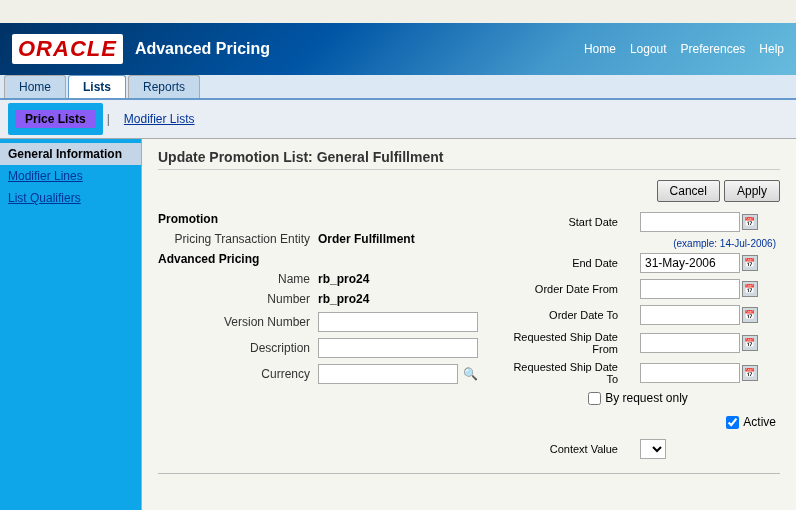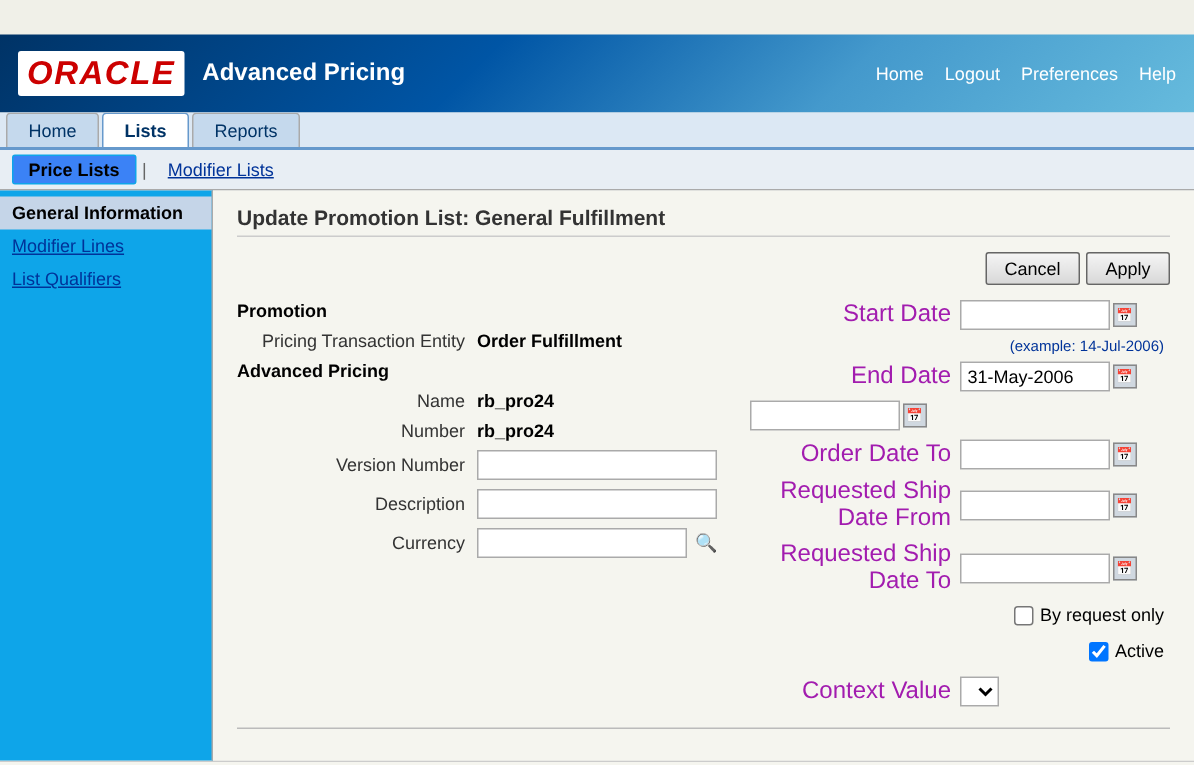--- a/index.html
+++ b/index.html
@@ -84,25 +84,25 @@
     .subtab {
       padding: 2px 10px;
       font-size: 12px;
       cursor: pointer;
       color: #003399;
       text-decoration: underline;
       background: none;
       border: none;
     }
     .subtab.active {
-      background: #3b82f6;
+      background: #8b5cf6;
       font-weight: bold;
       text-decoration: none;
       color: #000;
-      border: 1px solid #0ea5e9;
+      border: 7px solid #0ea5e9;
       border-radius: 2px;
       padding: 2px 10px;
     }
     .subtab-separator {
       color: #666;
       margin: 0 2px;
     }
 
     
     .main-layout {
@@ -205,23 +205,23 @@
     }
 
     .right-form-row {
       display: flex;
       align-items: center;
       margin-bottom: 6px;
     }
     .right-label {
       text-align: right;
       width: 140px;
-      padding-right: 6px;
-      font-size: 16px;
-      color: #a21caf;
+      padding-right: 22px;
+      font-size: 11px;
+      color: #000000;
       flex-shrink: 0;
     }
     .right-input {
       border: 1px solid #aaa;
       padding: 2px 4px;
       font-size: 12px;
       height: 20px;
       width: 100px;
       background: white;
     }
@@ -395,20 +395,21 @@
           <div class="example-text">(example: 14-Jul-2006)</div>
         </div>
 
         <div class="right-form-row">
           <div class="right-label">End Date</div>
           <input class="right-input" type="text" value="31-May-2006" style="">
           <div class="cal-icon">📅</div>
         </div>
 
         <div class="right-form-row">
+          <div class="right-label">Order Date From</div>
           <input class="right-input" type="text" value="" style="">
           <div class="cal-icon">📅</div>
         </div>
 
         <div class="right-form-row">
           <div class="right-label">Order Date To</div>
           <input class="right-input" type="text" value="" style="">
           <div class="cal-icon">📅</div>
         </div>
 
@@ -417,21 +418,21 @@
           <input class="right-input" type="text" value="" style="">
           <div class="cal-icon">📅</div>
         </div>
 
         <div class="right-form-row">
           <div class="right-label">Requested Ship Date To</div>
           <input class="right-input" type="text" value="" style="">
           <div class="cal-icon">📅</div>
         </div>
 
-        <div class="right-form-row" style="justify-content: flex-end; padding-right: 4px;">
+        <div class="right-form-row" style="justify-content: center; padding-right: 4px;">
           <div class="checkbox-row">
             <input type="checkbox" style="">
             <span class="checkbox-label">By request only</span>
           </div>
         </div>
 
         <div class="right-form-row" style="justify-content: flex-end; padding-right: 4px;">
           <div class="checkbox-row">
             <input type="checkbox" checked="" style="">
             <span class="checkbox-label">Active</span>

